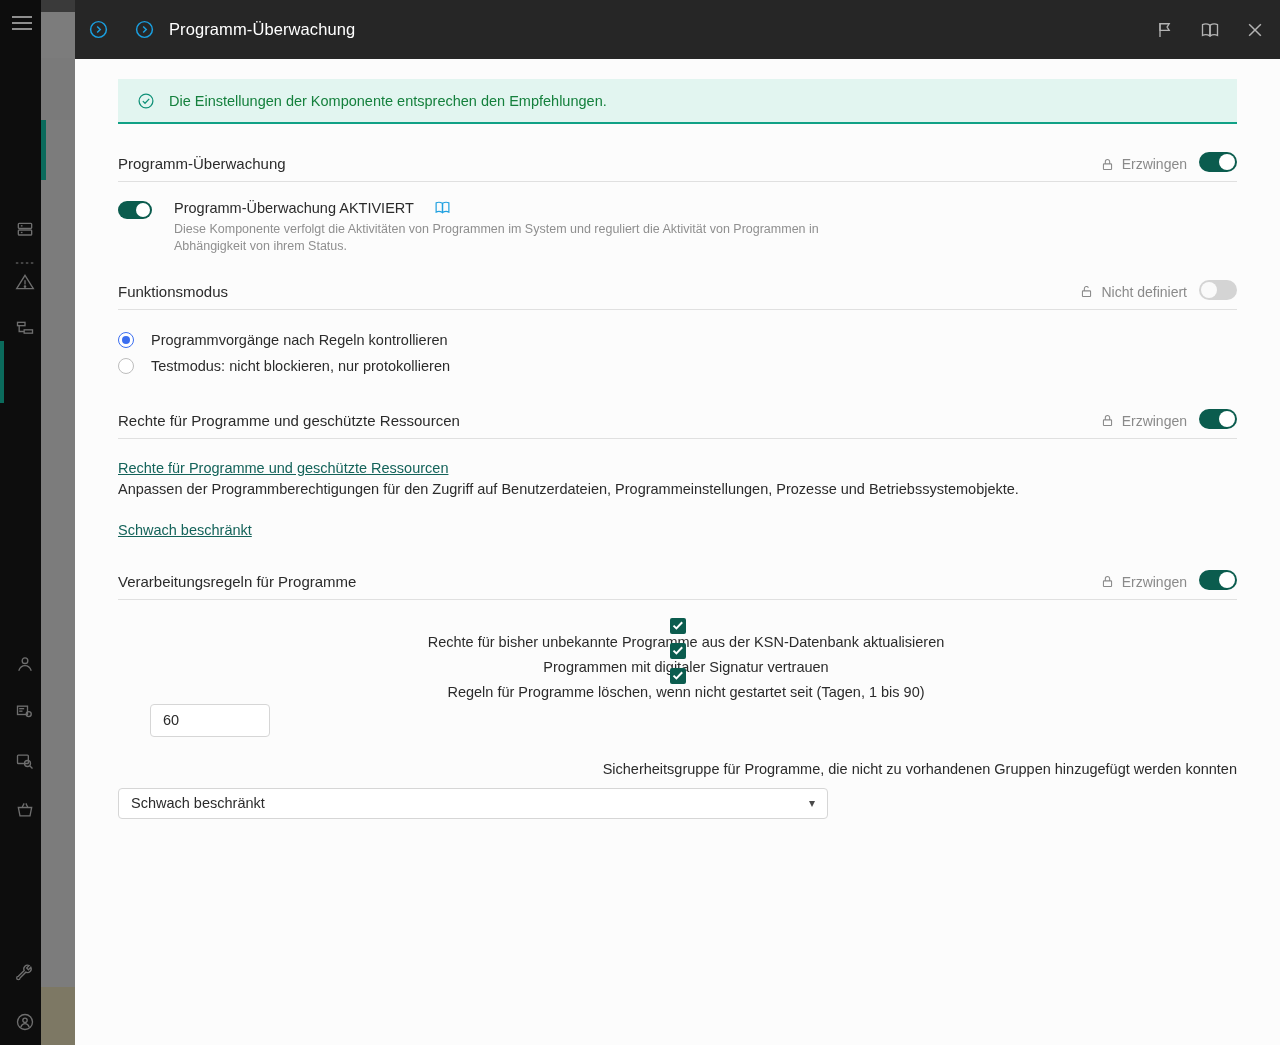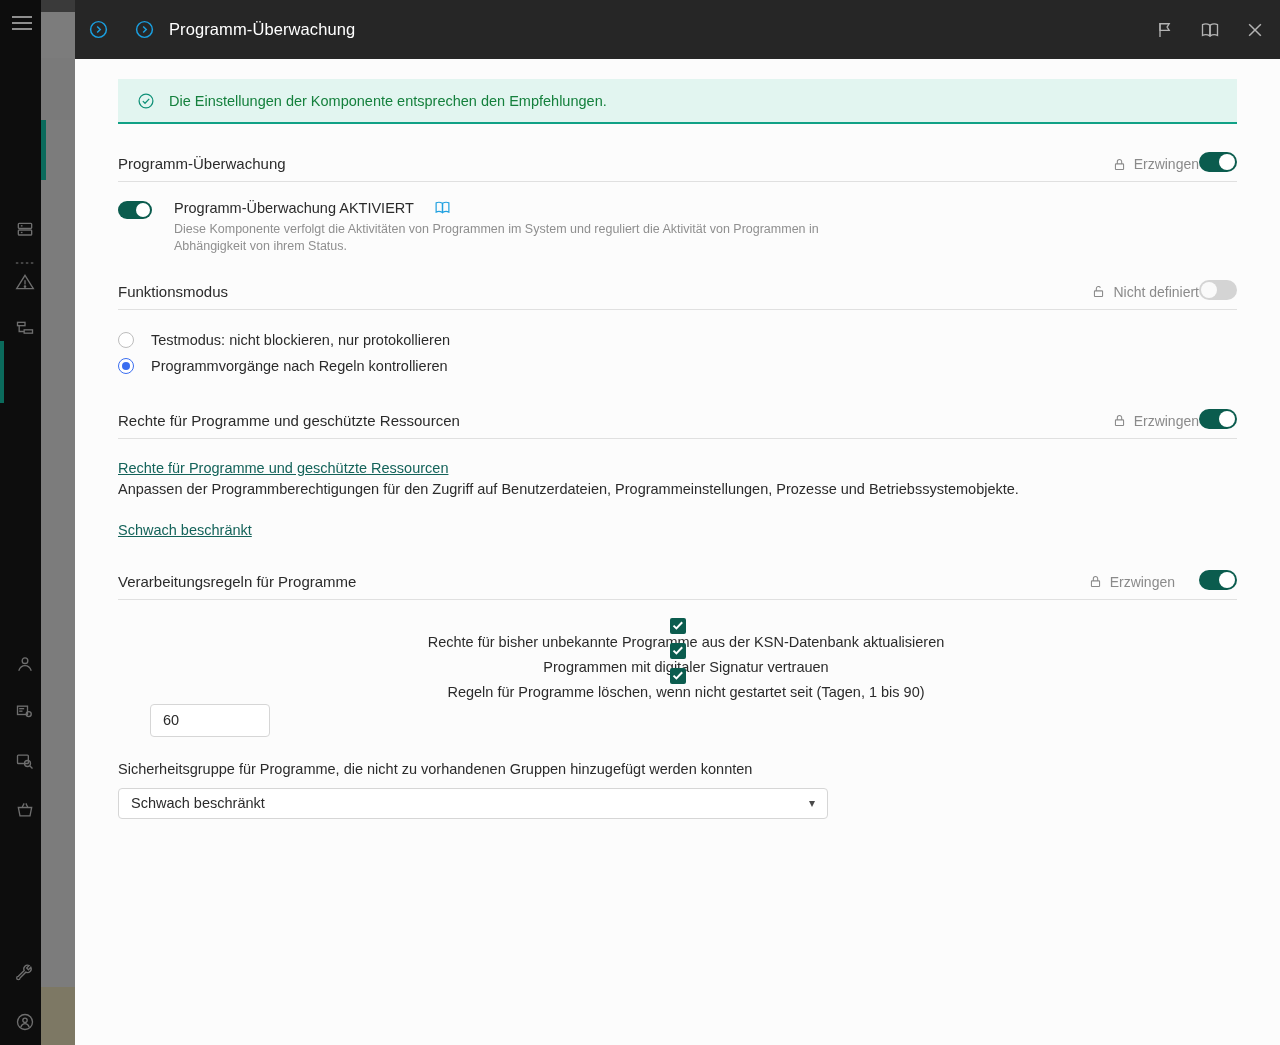--- a/index.html
+++ b/index.html
@@ -101,21 +101,21 @@
   .banner-text { margin-left: 14px; font-size: 14.5px; color: #15803d; }
 
   
   .sec {
     margin-top: 28px;
     display: flex; align-items: flex-end;
     border-bottom: 1px solid #e0e0e0;
     padding-bottom: 9px;
   }
   .sec-title { font-size: 15px; color: #2b2b2b; flex: 1; }
-  .lockwrap { display: flex; align-items: center; gap: 7px; }
+  .lockwrap { display: flex; align-items: center; gap: 7px; margin-right: 12px; }
   .lockwrap svg { width: 15px; height: 15px; display: block; color: #8a8a8a; }
   .lock-label { font-size: 14px; color: #8a8a8a; white-space: nowrap; }
 
   
   .tgl {
     width: 38px; height: 20px; border-radius: 10px; position: relative;
     background: #0b5c4e; cursor: pointer; flex-shrink: 0;
   }
   .tgl::after {
     content: ""; position: absolute; top: 2px; right: 2px;
@@ -173,21 +173,21 @@
   .cb svg { position: absolute; left: 2px; top: 2.5px; width: 12px; height: 11px; }
   .cb-label { margin-left: 17px; font-size: 14.5px; color: #2b2b2b; }
 
   .numbox {
     margin-top: 11px; margin-left: 32px;
     width: 120px; height: 33px;
     border: 1px solid #d6d6d6; border-radius: 4px; background: #fff;
     display: flex; align-items: center; padding: 0 12px;
     font-size: 14.5px; color: #2b2b2b; cursor: text;
   }
-  .selectlabel { margin-top: 24px; font-size: 14.5px; color: #2b2b2b; }
+  .selectlabel { margin-top: 24px; font-size: 14.5px; color: #2b2b2b; text-align: right; }
   .selectbox {
     margin-top: 11px; width: 710px; height: 31px;
     border: 1px solid #d6d6d6; border-radius: 4px; background: #fff;
     display: flex; align-items: center; padding: 0 12px;
     font-size: 14.5px; color: #2b2b2b; cursor: pointer;
   }
   .selectbox .sv { flex: 1; }
   .selectbox .chev { color: #4a4a4a; font-size: 12px; }
 
   
@@ -376,26 +376,26 @@
             <rect x="5.5" y="11" width="13" height="9" rx="1"></rect>
               <path d="M8.5 11 V7.6 a3.5 3.5 0 0 1 6.6-1.7"></path>
           </svg>
           <span class="lock-label">Nicht definiert</span>
         </span>
         <span class="tgl off"></span>
       </div>
 
       <div class="radio-group">
         <div class="radio-row">
+          <span class="radio on"></span>
+          <span class="radio-label">Programmvorgänge nach Regeln kontrollieren</span>
+        </div>
+        <div class="radio-row">
           <span class="radio"></span>
           <span class="radio-label">Testmodus: nicht blockieren, nur protokollieren</span>
-        </div>
-        <div class="radio-row">
-          <span class="radio on"></span>
-          <span class="radio-label">Programmvorgänge nach Regeln kontrollieren</span>
         </div>
       </div>
 
       <div class="sec" style="margin-top:30px;">
         <span class="sec-title">Rechte für Programme und geschützte Ressourcen</span>
         <span class="lockwrap">
           <svg viewBox="0 0 24 24" fill="none" stroke="currentColor" stroke-width="1.7">
             <rect x="5.5" y="11" width="13" height="9" rx="1"></rect>
               <path d="M8.5 11 V7.6 a3.5 3.5 0 0 1 7 0 V11"></path>
           </svg>
@@ -405,21 +405,21 @@
       </div>
 
       <div class="linkblock">
         <a class="dlink">Rechte für Programme und geschützte Ressourcen</a>
         <div class="dsub">Anpassen der Programmberechtigungen für den Zugriff auf Benutzerdateien, Programmeinstellungen, Prozesse und Betriebssystemobjekte.</div>
       </div>
       <div class="linkblock tight">
         <a class="dlink">Schwach beschränkt</a>
       </div>
 
-      <div class="sec" style="margin-top:31px;gap:24px;">
+      <div class="sec" style="margin-top:31px;">
         <span class="sec-title">Verarbeitungsregeln für Programme</span>
         <span class="lockwrap">
           <svg viewBox="0 0 24 24" fill="none" stroke="currentColor" stroke-width="1.7">
             <rect x="5.5" y="11" width="13" height="9" rx="1"></rect>
               <path d="M8.5 11 V7.6 a3.5 3.5 0 0 1 7 0 V11"></path>
           </svg>
           <span class="lock-label">Erzwingen</span>
         </span>
         <span class="tgl"></span>
       </div>

